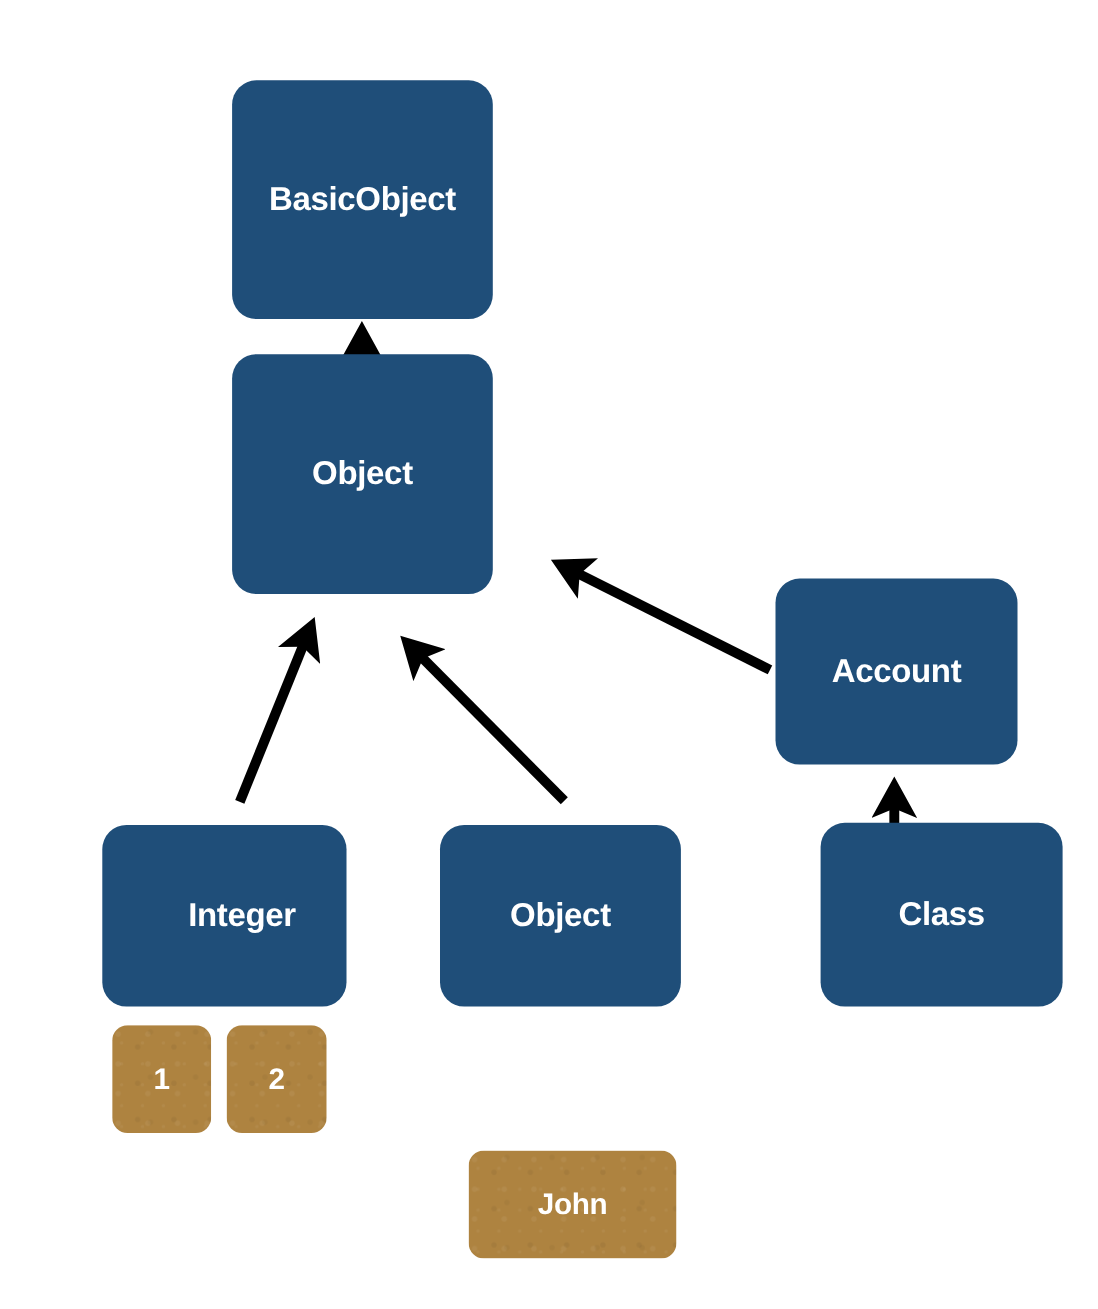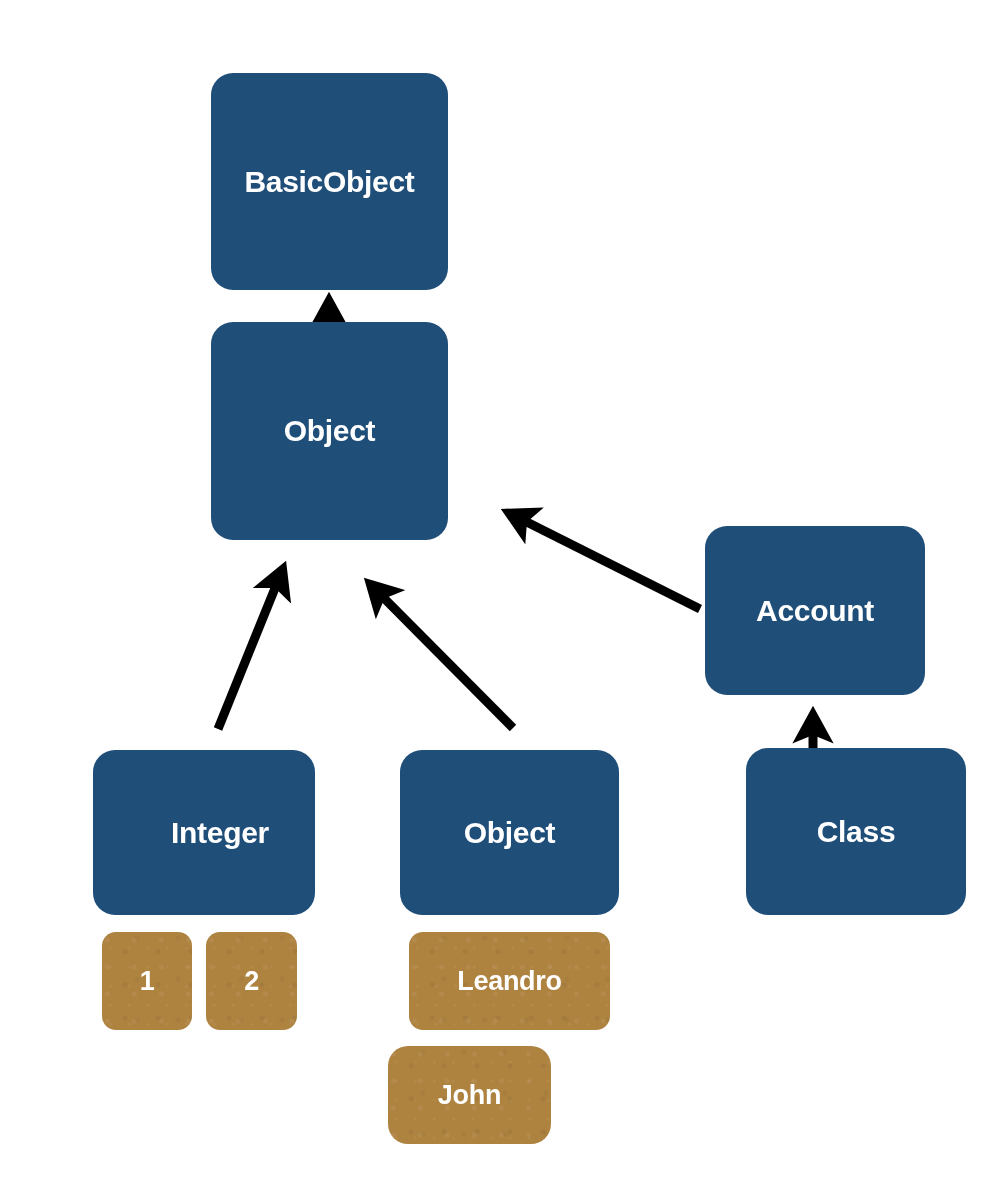--- a/index.html
+++ b/index.html
@@ -93,20 +93,17 @@
   <div class="node class-node" style="left: 705px; top: 748px; width: 220px; height: 167px; margin-left: 41px;">
     <span>Class</span>
   </div>
 
   <div class="node instance-node" style="left: 102px; top: 932px; width: 90px; height: 98px;">
     <span>1</span>
   </div>
   <div class="node instance-node" style="left: 206px; top: 932px; width: 91px; height: 98px;">
     <span>2</span>
   </div>
-  <div class="node instance-node" style="left: 409px; top: 932px; width: 201px; height: 98px;">
-    <span>Leandro</span>
-  </div>
-  <div class="node instance-node" style="left: 388px; top: 1046px; width: 163px; height: 98px; border-radius: 20px;">
+  <div class="node instance-node" style="left: 426px; top: 1046px; width: 189px; height: 98px;">
     <span>John</span>
   </div>
 
 </div>
 
 </body></html>

